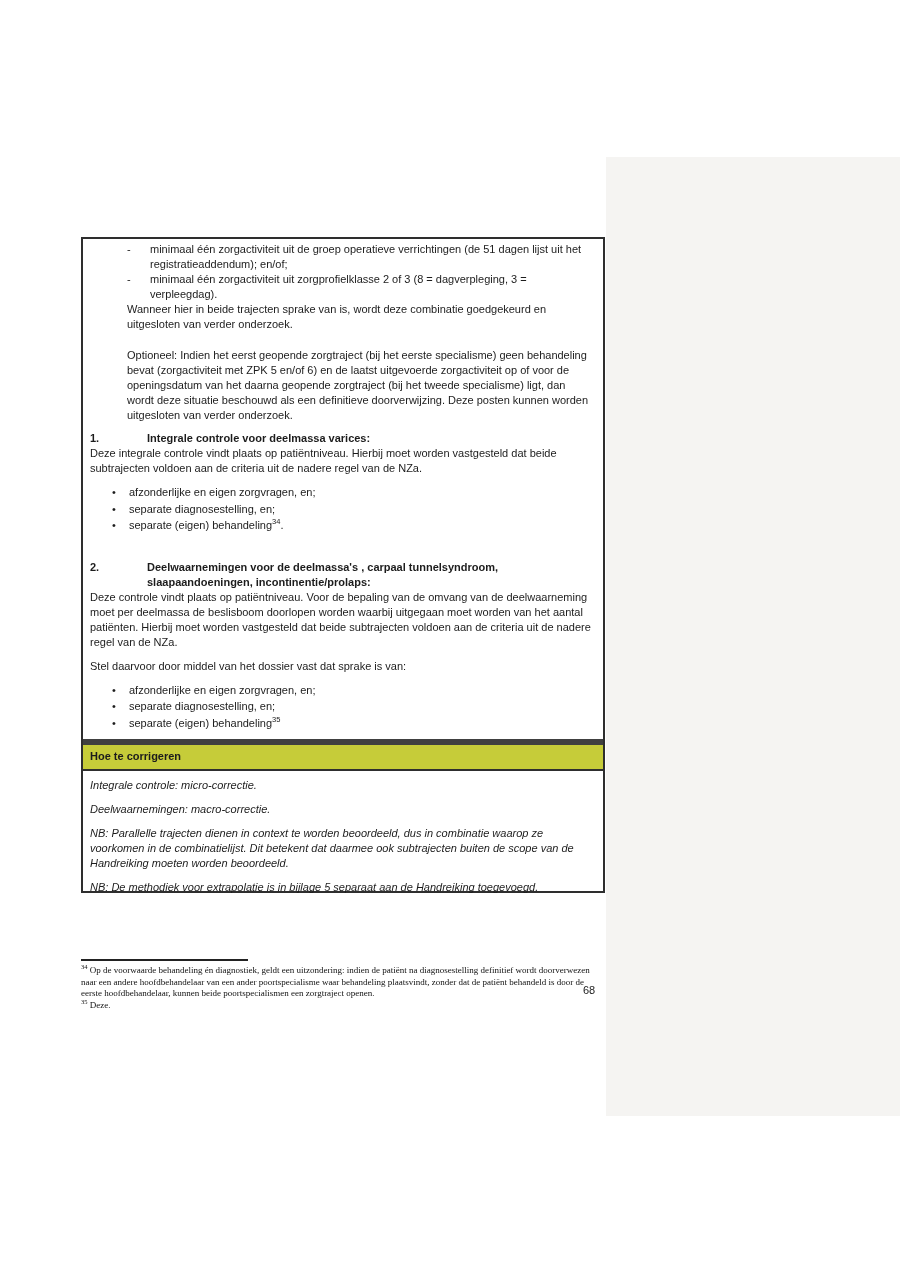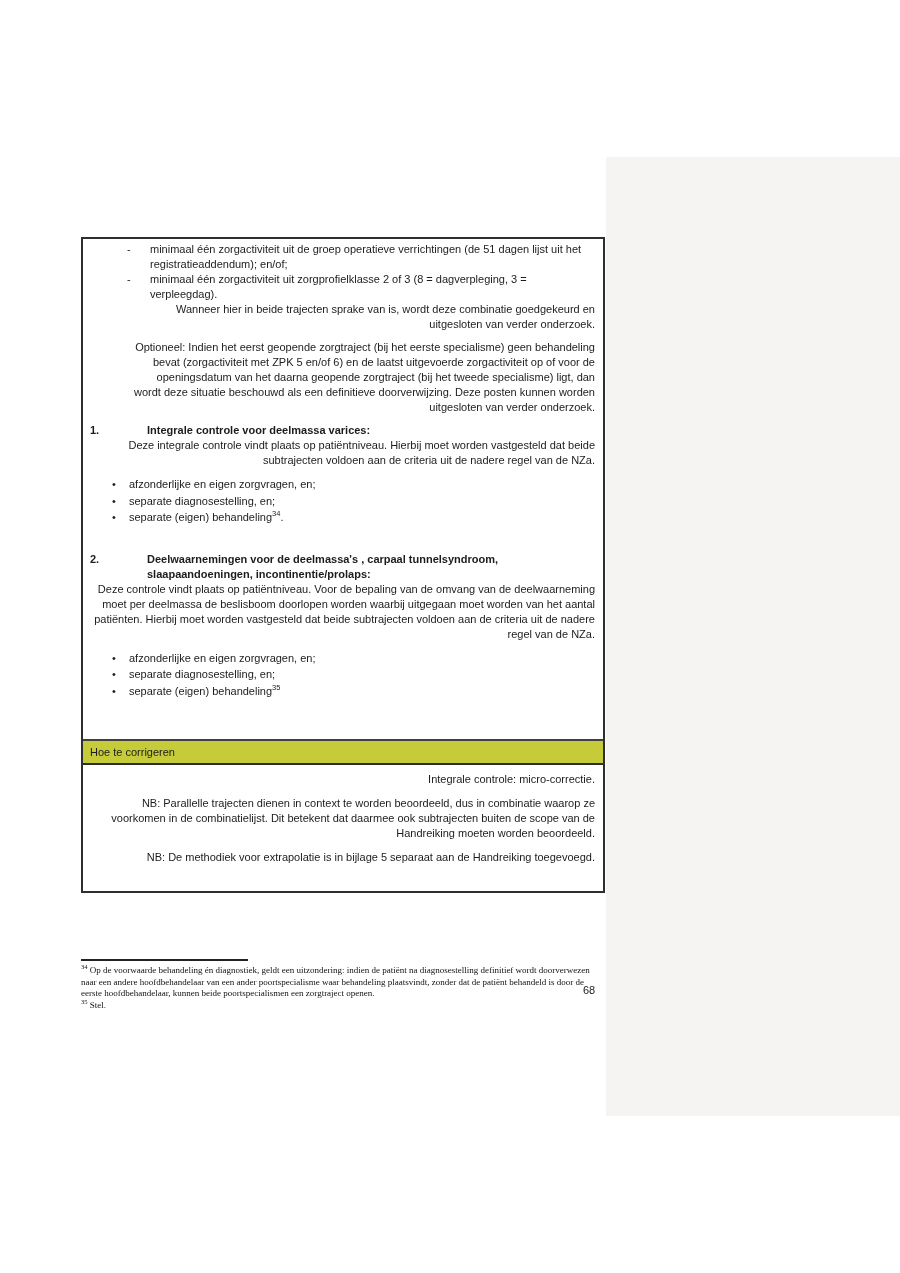--- a/index.html
+++ b/index.html
@@ -27,51 +27,51 @@
     background: #ffffff;
     font-size: 11px;
     line-height: 15px;
   }
   .box-top {
     height: 500px;
     box-sizing: border-box;
     padding: 3px 8px 0 7px;
     overflow: hidden;
   }
-  p { margin: 0; text-align: right; }
+  p { margin: 0; }
   sup { font-size: 7.5px; line-height: 0; vertical-align: super; }
 
   .indent-block { margin-left: 37px; }
   .dash-item { display: flex; }
   .dash-marker { width: 23px; flex: none; }
   .dash-text { flex: 1; }
-  .p-optioneel { margin-top: 8px; }
+  .p-optioneel { margin-top: 16px; }
 
   .numbered-item { margin-top: 8px; }
   .numbered-item.second { margin-top: 26px; }
   .numbered-head { display: flex; font-weight: bold; }
   .num { width: 25px; flex: none; }
   .ntitle { flex: 1; padding-left: 32px; }
   .lead { margin-top: 9px; }
 
   .bullets { margin: 8px 0 0 22px; padding: 0; list-style: none; }
   .bullets li { display: flex; line-height: 16.5px; }
   .bullet-marker { width: 17px; flex: none; }
 
   .band {
-    height: 26px;
+    height: 32px;
     box-sizing: border-box;
-    border-top: 2px solid #404040;
+    border-top: 6px solid #404040;
     border-bottom: 2px solid #2e2e2e;
     background: #c6cc39;
-    font-weight: normal;
+    font-weight: bold;
     padding: 4px 0 0 7px;
   }
 
-  .box-bottom { padding: 7px 8px 0 7px; }
+  .box-bottom { padding: 7px 8px 0 7px; font-style: italic; }
   .box-bottom p { margin: 0 0 9px 0; }
 
   .footnotes {
     position: absolute; left: 81px; top: 959px;
     width: 514px;
     font-family: "Liberation Serif", serif;
     font-size: 9px;
     line-height: 11.5px;
     color: #111111;
   }
@@ -127,20 +127,21 @@
           </li>
         </ul>
       </div>
 
       <div class="numbered-item second">
         <div class="numbered-head">
           <span class="num">2.</span>
           <span class="ntitle">Deelwaarnemingen voor de deelmassa's , carpaal tunnelsyndroom, slaapaandoeningen, incontinentie/prolaps:</span>
         </div>
         <p>Deze controle vindt plaats op patiëntniveau. Voor de bepaling van de omvang van de deelwaarneming moet per deelmassa de beslisboom doorlopen worden waarbij uitgegaan moet worden van het aantal patiënten. Hierbij moet worden vastgesteld dat beide subtrajecten voldoen aan de criteria uit de nadere regel van de NZa.</p>
+        <p class="lead">Stel daarvoor door middel van het dossier vast dat sprake is van:</p>
         <ul class="bullets">
           <li>
             <span class="bullet-marker">•</span>
             <span>afzonderlijke en eigen zorgvragen, en;</span>
           </li>
           <li>
             <span class="bullet-marker">•</span>
             <span>separate diagnosestelling, en;</span>
           </li>
           <li>
@@ -151,26 +152,27 @@
       </div>
 
     </div>
 
     <div class="band">
       <span>Hoe te corrigeren</span>
     </div>
 
     <div class="box-bottom">
       <p>Integrale controle: micro-correctie.</p>
+      <p>Deelwaarnemingen: macro-correctie.</p>
       <p>NB: Parallelle trajecten dienen in context te worden beoordeeld, dus in combinatie waarop ze voorkomen in de combinatielijst. Dit betekent dat daarmee ook subtrajecten buiten de scope van de Handreiking moeten worden beoordeeld.</p>
       <p>NB: De methodiek voor extrapolatie is in bijlage 5 separaat aan de Handreiking toegevoegd.</p>
     </div>
   </div>
 
   <div class="footnotes">
     <div class="fn-rule"></div>
     <div class="fn"><sup>34</sup><span> Op de voorwaarde behandeling én diagnostiek, geldt een uitzondering: indien de patiënt na diagnosestelling definitief wordt doorverwezen naar een andere hoofdbehandelaar van een ander poortspecialisme waar behandeling plaatsvindt, zonder dat de patiënt behandeld is door de eerste hoofdbehandelaar, kunnen beide poortspecialismen een zorgtraject openen.</span></div>
-    <div class="fn"><sup>35</sup><span> Stel.</span></div>
+    <div class="fn"><sup>35</sup><span> Deze.</span></div>
   </div>
 
   <div class="page-number">68</div>
 
 </div>
 
 </body></html>

